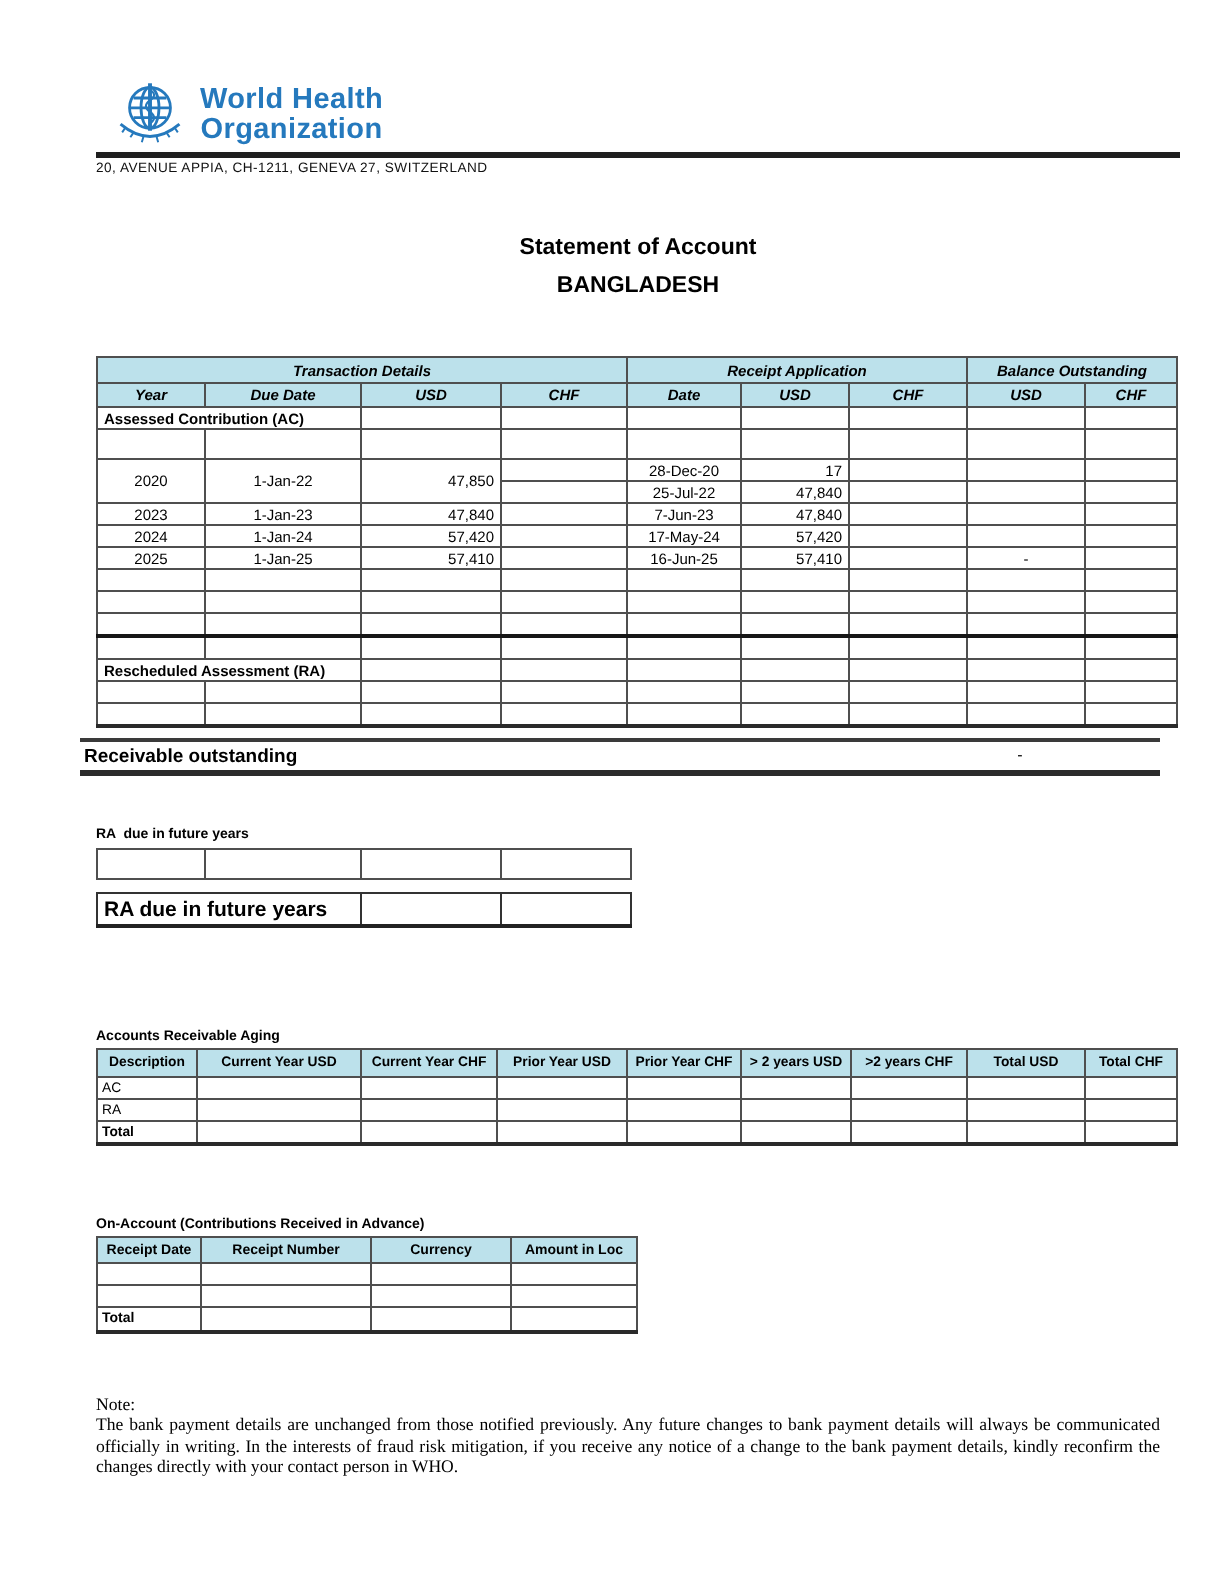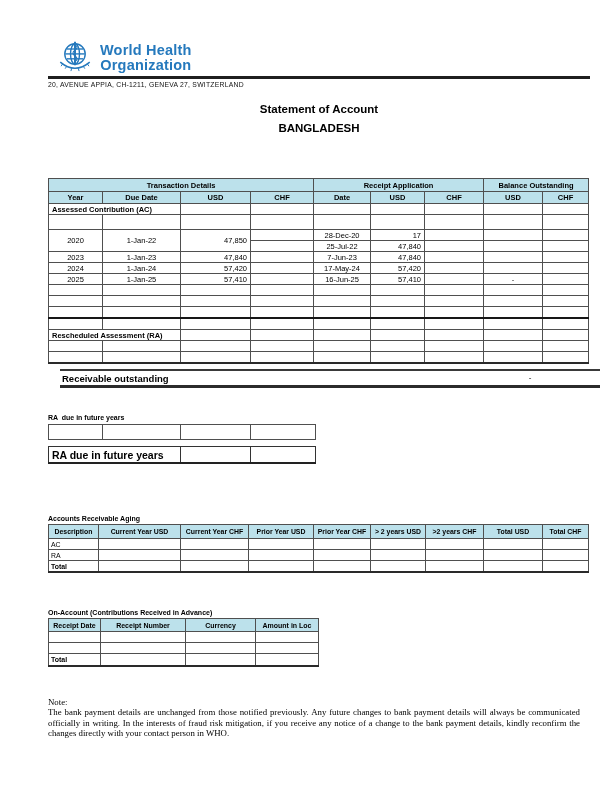--- a/index.html
+++ b/index.html
@@ -15,31 +15,31 @@
   
   .title-block { text-align:center; font-weight:bold; font-size:11.5px; line-height:19px; }
 
   
   table { border-collapse:collapse; table-layout:fixed; }
   td { overflow:hidden; white-space:nowrap; }
 
   
   .stmt { width:540px; border:1.5px solid #141414; border-bottom:2.5px solid #2a2a2a; }
   .stmt td { border:1px solid #4f4f4f; font-size:7.5px; height:10px; padding:0 3px; }
-  .stmt tr.grp td, .stmt tr.hdr td { background:var(--header_bg,#bce1eb); font-weight:bold; text-align:center; }
+  .stmt tr.grp td, .stmt tr.hdr td { background:var(--header_bg,#bce1eb); font-weight:bold; text-align:center;font-style:italic; }
   .stmt tr.grp td { height:12px; }
   .stmt tr.hdr td { height:11px; }
   .stmt tr.sp td { height:14px; }
   .stmt tr.thickb td { border-bottom:2px solid #161616; }
   .lbl { font-weight:bold; }
   .num { text-align:right; }
   .ctr { text-align:center; }
 
   
-  .recv { left:60px; top:369px; width:540px; height:14px;
+  .recv { left:40px; top:369px; width:540px; height:14px;
           border-top:2.5px solid #3a3a3a; border-bottom:3.5px solid #2b2b2b; }
   .recv .t { position:absolute; left:2px; top:2px; font-weight:bold; font-size:9.5px; }
   .recv .dash { position:absolute; left:460px; top:2px; width:20px; text-align:center; font-size:8px; }
 
   .small-label { font-weight:bold; font-size:7px; white-space:pre; }
 
   .ra-small { width:267px; border:1.2px solid #222; }
   .ra-small td { border:1px solid #4f4f4f; height:12px; }
 
   .ra-box { width:267px; border:1.6px solid #1a1a1a; border-bottom:2.6px solid #222; }
@@ -79,21 +79,21 @@
       <path d="M22,6 q5,3 0,6.5 q-5,3.5 0,7 q5,3.5 0,7" stroke="#2579bd" stroke-width="1.3" fill="none"></path>
     </svg>
   </div>
   <div class="abs logo-text" style="left:100px; top:43px;text-align:center;">
     <div>World Health</div>
     <div>Organization</div>
   </div>
   <div class="abs divider" style="left:48px; top:76px; width:542px;"></div>
   <div class="abs address" style="left:48px; top:81px;">20, AVENUE APPIA, CH-1211, GENEVA 27, SWITZERLAND</div>
 
-  <div class="abs title-block" style="left:48px; top:100px; width:542px;">
+  <div class="abs title-block" style="left:48px; top:115px; width:542px;">
     <div>Statement of Account</div>
     <div>BANGLADESH</div>
   </div>
 
   <table class="stmt abs" style="left:48px; top:178px;">
     <colgroup>
       <col style="width:54px">
         <col style="width:78px">
         <col style="width:70px">
         <col style="width:63px">

